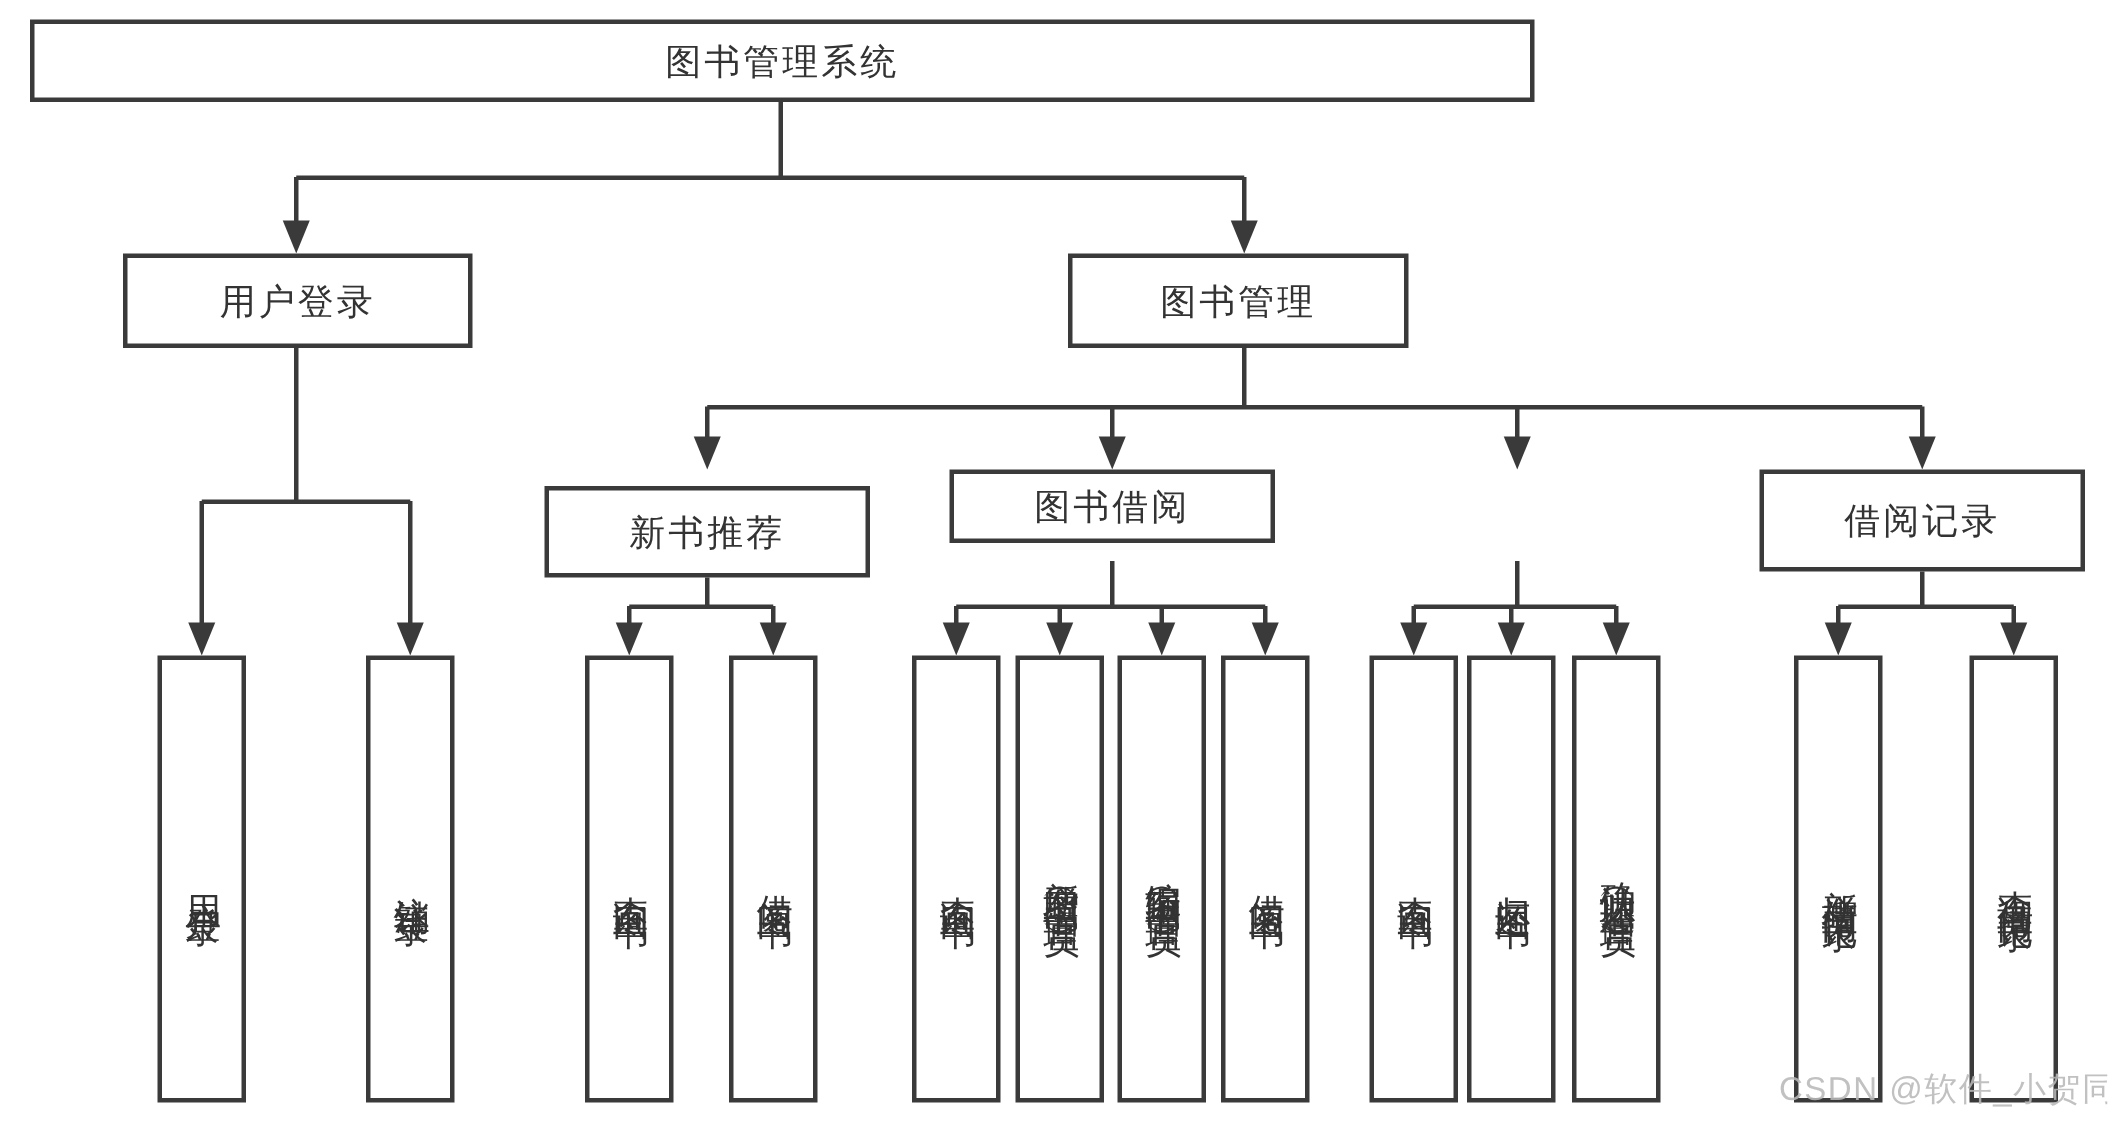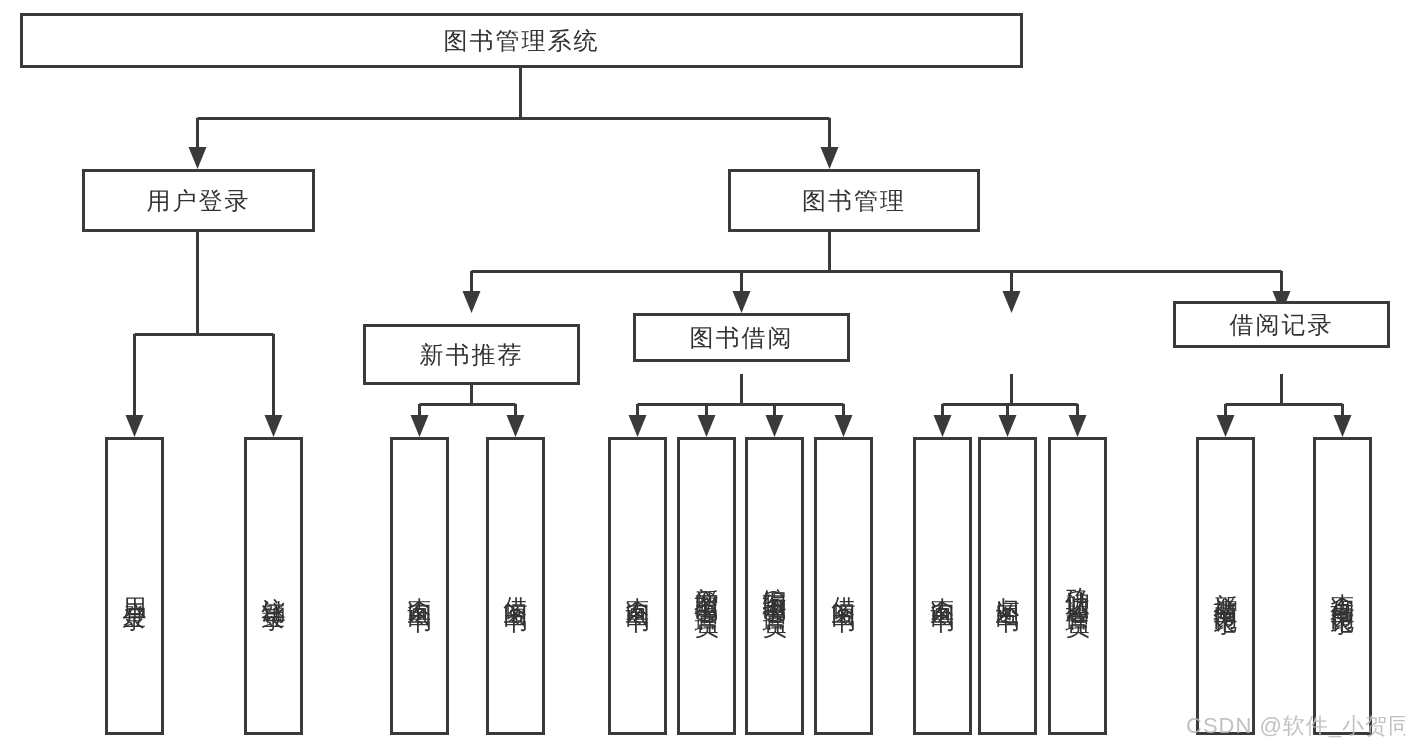--- a/index.html
+++ b/index.html
@@ -64,31 +64,31 @@
     <path fill="#3a3a3a" d="M1333.5 415 L1351.5 415 L1342.5 437 Z"></path>
   </svg>
 
   <div class="node h" style="left:20px; top:13px; width:1003px; height:55px;">
     <span>图书管理系统</span>
   </div>
 
   <div class="node h" style="left:82px; top:169px; width:233px; height:63px;">
     <span>用户登录</span>
   </div>
-  <div class="node h" style="left:728px; top:169px; width:252px; height:63px;">
+  <div class="node h" style="left:712px; top:169px; width:227px; height:63px;">
     <span>图书管理</span>
   </div>
 
   <div class="node h" style="left:363px; top:324px; width:217px; height:61px;">
     <span>新书推荐</span>
   </div>
   <div class="node h" style="left:633px; top:313px; width:217px; height:49px;">
     <span>图书借阅</span>
   </div>
-  <div class="node h" style="left:1173px; top:301px; width:217px; height:47px;">
+  <div class="node h" style="left:1173px; top:313px; width:217px; height:68px;">
     <span>借阅记录</span>
   </div>
 
   <div class="node v" style="left:105px; top:437px; width:59px; height:298px;">
     <span>用户登录</span>
   </div>
   <div class="node v" style="left:244px; top:437px; width:59px; height:298px;">
     <span>注销登录</span>
   </div>
 

